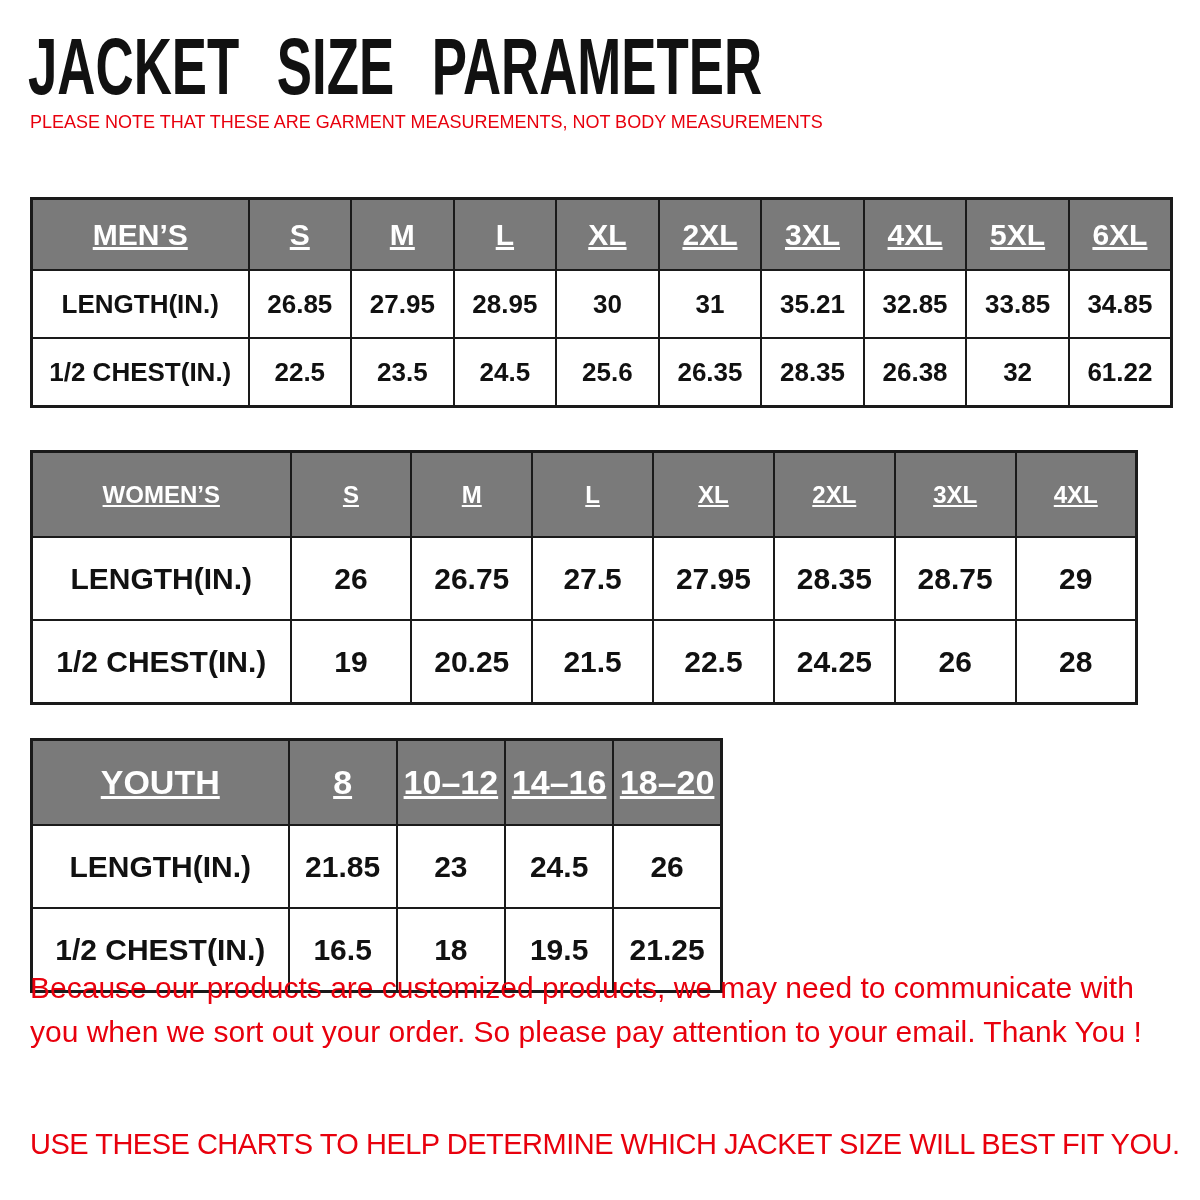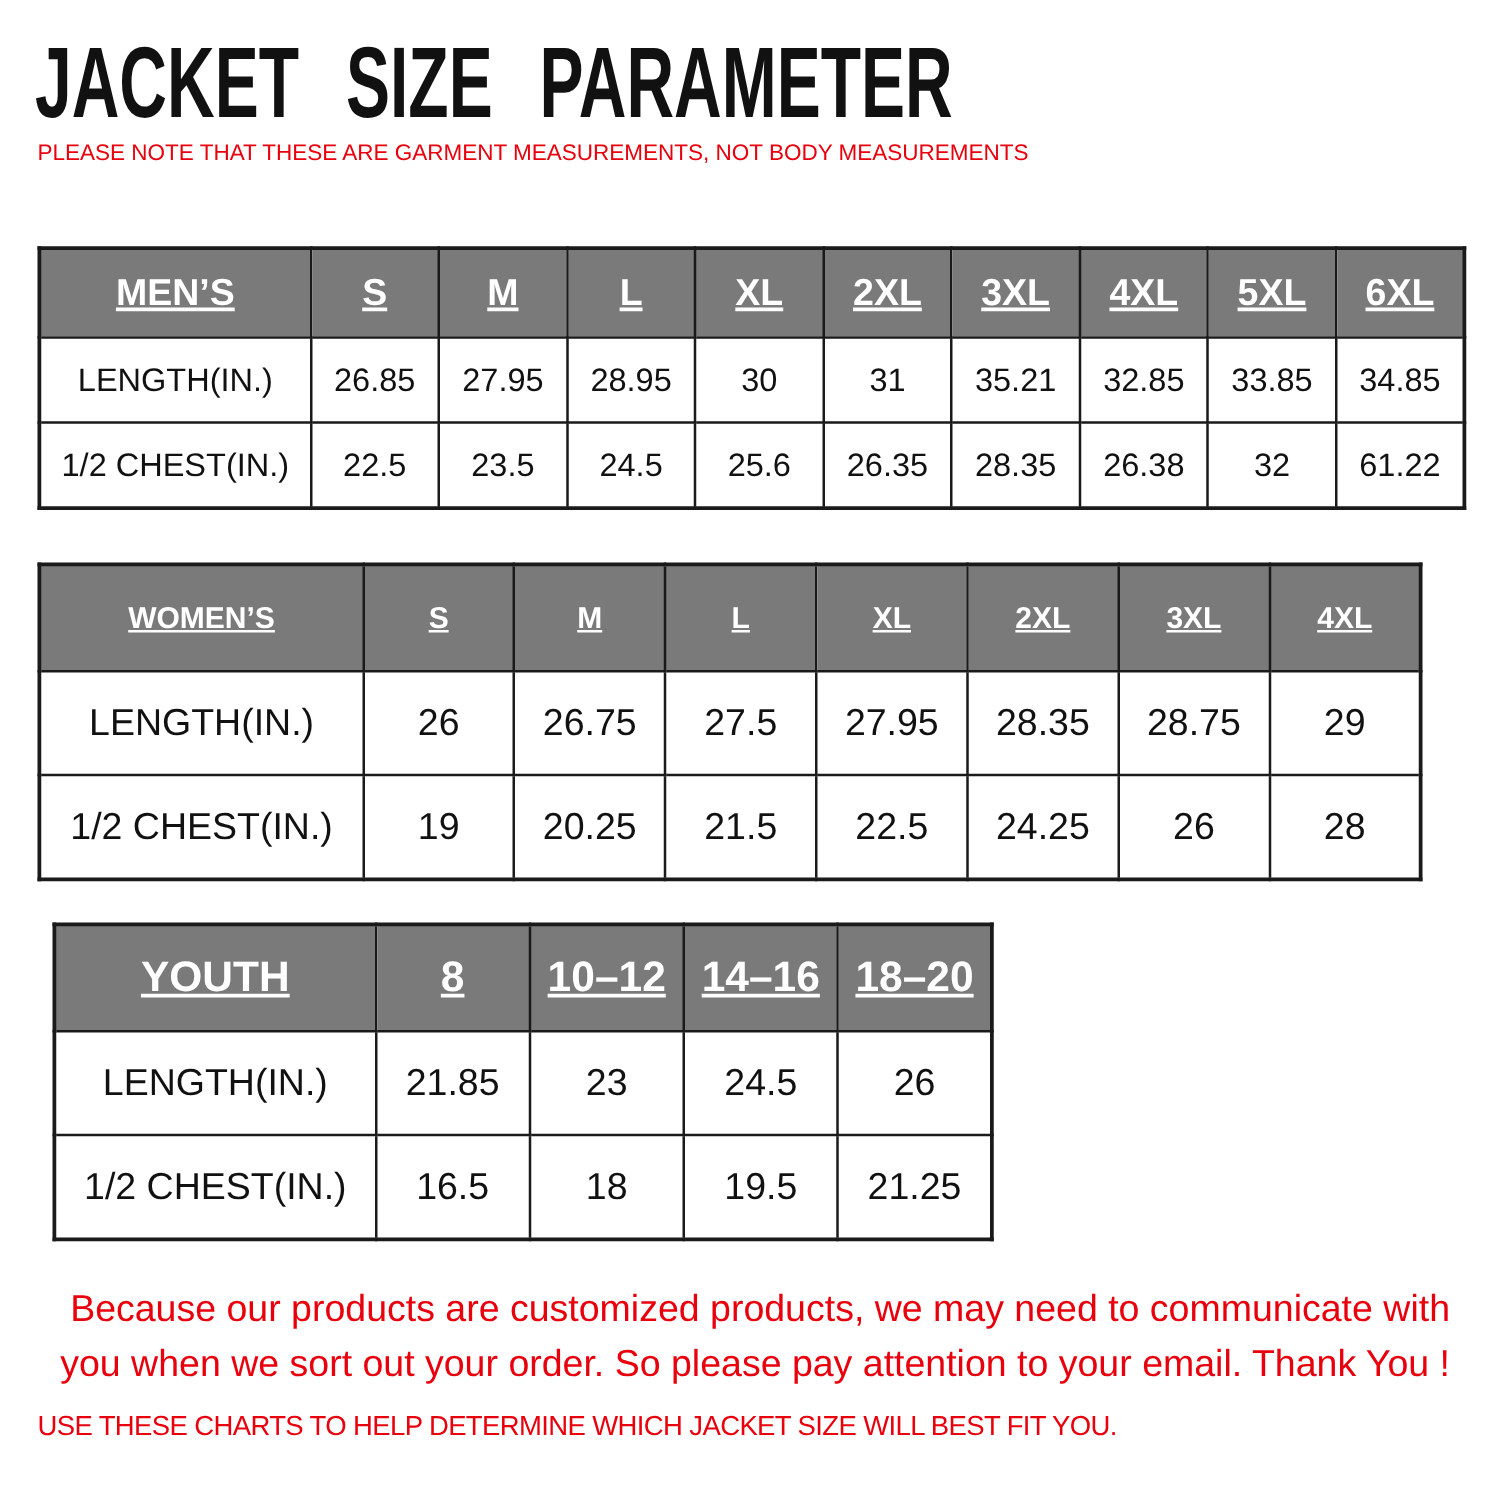--- a/index.html
+++ b/index.html
@@ -56,55 +56,54 @@
   }
   .size-table th {
     background: var(--header-gray, #7a7a7a);
     color: #ffffff;
     font-weight: bold;
     text-decoration: underline;
   }
   .size-table td {
     background: #ffffff;
     color: var(--text-color, #111111);
-    font-weight: 400;
+    font-weight: 700;
   }
   
   .t0 { left: 30px; top: 197px; width: 1143px; }
   .t0 .label-col { width: 217px; }
   .t0 th { height: 69px; font-size: 30px; }
   .t0 td { height: 66px; font-size: 26px; }
   
   .t1 { left: 30px; top: 450px; width: 1108px; }
   .t1 .label-col { width: 259px; }
   .t1 th { height: 83px; font-size: 24px; }
   .t1 td { height: 81px; font-size: 30px; }
   
-  .t2 { left: 42px; top: 738px; width: 753px; }
+  .t2 { left: 30px; top: 738px; width: 693px; }
   .t2 .label-col { width: 257px; }
   .t2 th { height: 83px; font-size: 34px; }
   .t2 td { height: 81px; font-size: 30px; }
 
   .footer-a {
     position: absolute;
     left: 30px;
-    top: 1026px;
+    top: 966px;
     width: 1130px;
     margin: 0;
     font-size: 30px;
     line-height: 44px;
     color: var(--accent-red, #e8000d);
-    text-align: right;
   }
   .footer-b {
     position: absolute;
     left: 30px;
     top: 1128px;
     margin: 0;
-    font-size: 22px;
+    font-size: 29px;
     letter-spacing: -0.5px;
     white-space: nowrap;
     color: var(--accent-red, #e8000d);
   }
 </style>
 </head>
 <body>
 
 <div class="page">
   <h1 class="title">JACKET SIZE PARAMETER</h1>

